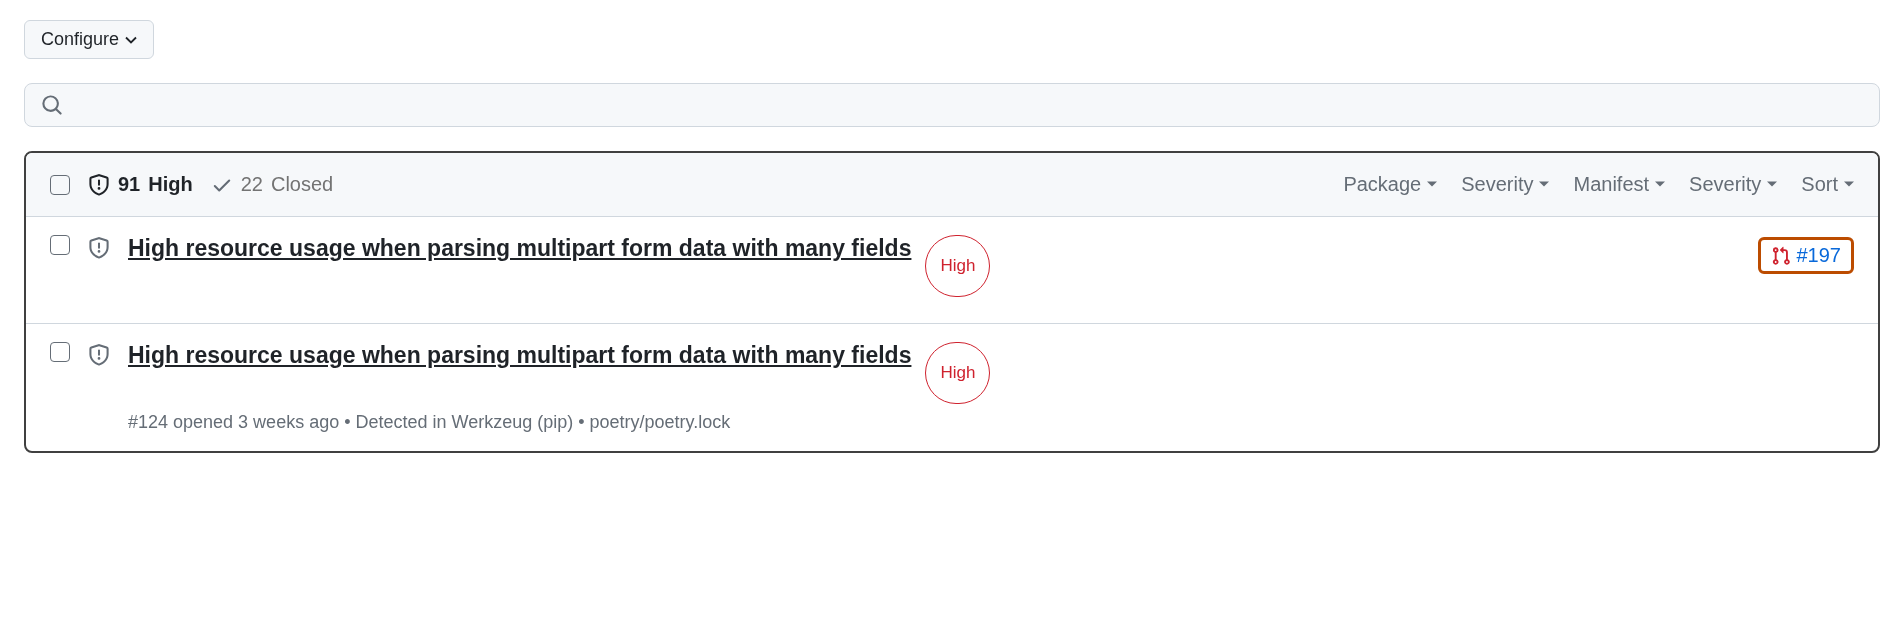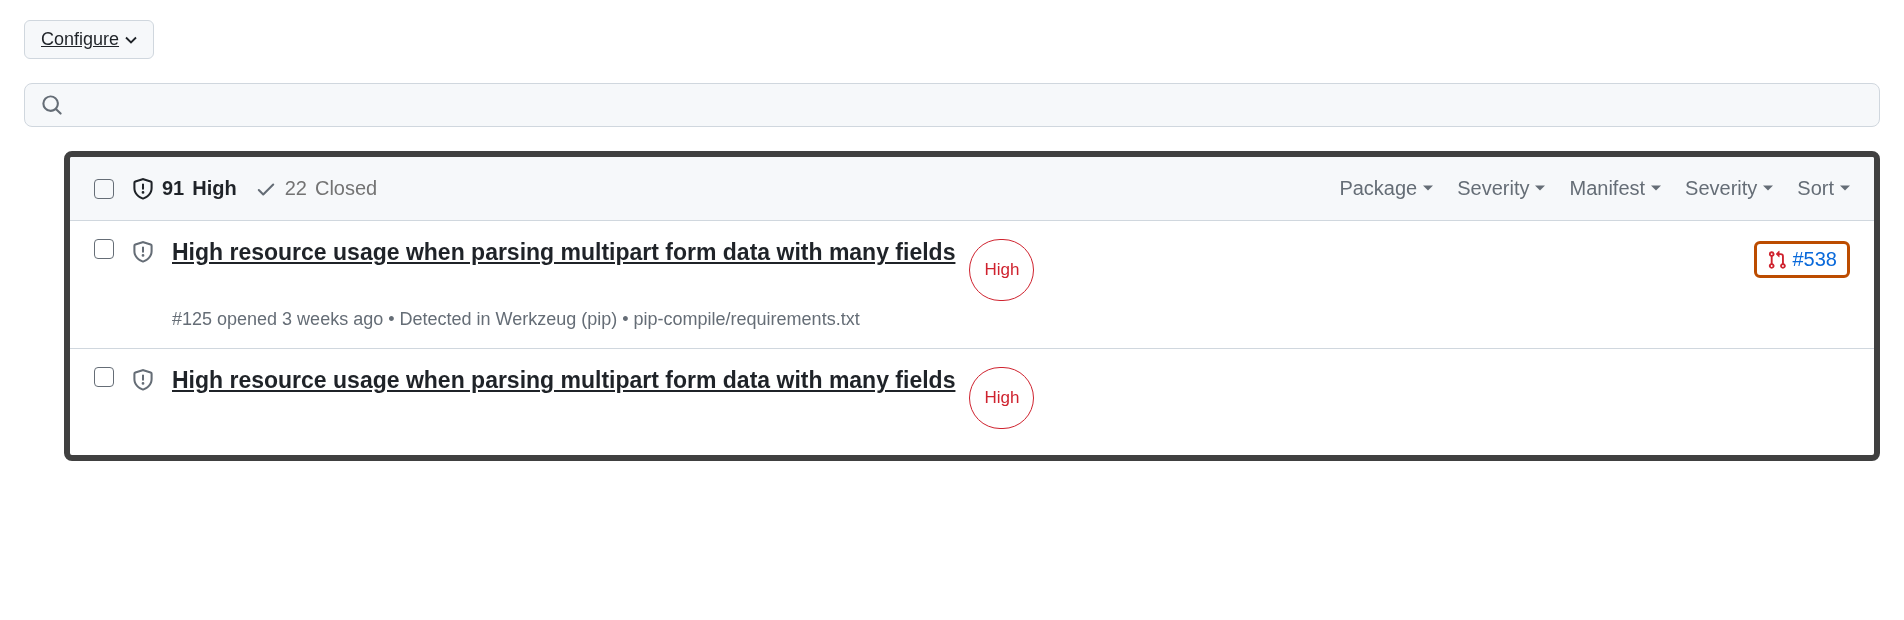--- a/index.html
+++ b/index.html
@@ -24,45 +24,43 @@
       align-items: center;
       gap: 6px;
       padding: 8px 16px;
       border: 1px solid #d0d7de;
       border-radius: 6px;
       background: #f6f8fa;
       font-size: 18px;
       font-weight: 500;
       cursor: pointer;
       color: #1f2328;
-      text-decoration: underline;
     }
     .search-box {
       display: flex;
       align-items: center;
       gap: 12px;
       padding: 10px 16px;
       border: 1px solid #d0d7de;
       border-radius: 8px;
       background: #f6f8fa;
       margin-bottom: 24px;
     }
     .search-box input {
       flex: 1;
       border: none;
       background: transparent;
       font-size: 20px;
       color: #1f2328;
       outline: none;
     }
     .list-container {
-      border: 6px solid #404040;
+      border: 2px solid #404040;
       border-radius: 8px;
       overflow: hidden;
-      margin-left: 40px;
     }
     .list-header {
       display: flex;
       align-items: center;
       padding: 20px 24px;
       background: #f6f8fa;
       border-bottom: 1px solid #d0d7de;
     }
     .list-header-left {
       display: flex;
@@ -218,35 +216,35 @@
   <div class="alert-row">
     <div class="checkbox"></div>
     <svg class="alert-shield" width="22" height="22" viewBox="0 0 16 16" fill="#656d76">
         <path d="M8.533.133a1.75 1.75 0 0 0-1.066 0l-5.25 1.68A1.75 1.75 0 0 0 1 3.48V7c0 1.566.32 3.182 1.303 4.682.983 1.498 2.585 2.813 5.032 3.855a1.697 1.697 0 0 0 1.33 0c2.447-1.042 4.049-2.357 5.032-3.855C14.68 10.182 15 8.566 15 7V3.48a1.75 1.75 0 0 0-1.217-1.667Zm-.61 1.429a.25.25 0 0 1 .153 0l5.25 1.68a.25.25 0 0 1 .174.238V7c0 1.358-.275 2.666-1.057 3.86-.784 1.194-2.121 2.34-4.366 3.297a.196.196 0 0 1-.154 0c-2.245-.956-3.582-2.104-4.366-3.298C2.775 9.666 2.5 8.36 2.5 7V3.48a.25.25 0 0 1 .174-.237l5.25-1.68ZM8.75 4.75v3a.75.75 0 0 1-1.5 0v-3a.75.75 0 0 1 1.5 0ZM9 10.5a1 1 0 1 1-2 0 1 1 0 0 1 2 0Z"></path>
       </svg>
     <div class="alert-content">
       <div class="alert-title-row">
         <a href="#" class="alert-title">High resource usage when parsing multipart form data with many fields</a>
         <span class="severity-badge">High</span>
       </div>
-      <div class="alert-meta">#125 opened 3 weeks ago • Detected in Werkzeug (pip) • pip-compile/requirements.txt</div>
     </div>
     <div class="pr-link">
       <svg width="20" height="20" viewBox="0 0 16 16" fill="#cf222e">
           <path d="M1.5 3.25a2.25 2.25 0 1 1 3 2.122v5.256a2.251 2.251 0 1 1-1.5 0V5.372A2.25 2.25 0 0 1 1.5 3.25Zm5.677-.177L9.573.677A.25.25 0 0 1 10 .854V2.5h1A2.5 2.5 0 0 1 13.5 5v5.628a2.251 2.251 0 1 1-1.5 0V5a1 1 0 0 0-1-1h-1v1.646a.25.25 0 0 1-.427.177L7.177 3.427a.25.25 0 0 1 0-.354ZM3.75 2.5a.75.75 0 1 0 0 1.5.75.75 0 0 0 0-1.5Zm0 9.5a.75.75 0 1 0 0 1.5.75.75 0 0 0 0-1.5Zm8.25.75a.75.75 0 1 0 1.5 0 .75.75 0 0 0-1.5 0Z"></path>
         </svg>
-      <span>#538</span>
+      <span>#197</span>
     </div>
   </div>
 
   <div class="alert-row">
     <div class="checkbox"></div>
     <svg class="alert-shield" width="22" height="22" viewBox="0 0 16 16" fill="#656d76">
         <path d="M8.533.133a1.75 1.75 0 0 0-1.066 0l-5.25 1.68A1.75 1.75 0 0 0 1 3.48V7c0 1.566.32 3.182 1.303 4.682.983 1.498 2.585 2.813 5.032 3.855a1.697 1.697 0 0 0 1.33 0c2.447-1.042 4.049-2.357 5.032-3.855C14.68 10.182 15 8.566 15 7V3.48a1.75 1.75 0 0 0-1.217-1.667Zm-.61 1.429a.25.25 0 0 1 .153 0l5.25 1.68a.25.25 0 0 1 .174.238V7c0 1.358-.275 2.666-1.057 3.86-.784 1.194-2.121 2.34-4.366 3.297a.196.196 0 0 1-.154 0c-2.245-.956-3.582-2.104-4.366-3.298C2.775 9.666 2.5 8.36 2.5 7V3.48a.25.25 0 0 1 .174-.237l5.25-1.68ZM8.75 4.75v3a.75.75 0 0 1-1.5 0v-3a.75.75 0 0 1 1.5 0ZM9 10.5a1 1 0 1 1-2 0 1 1 0 0 1 2 0Z"></path>
       </svg>
     <div class="alert-content">
       <div class="alert-title-row">
         <a href="#" class="alert-title">High resource usage when parsing multipart form data with many fields</a>
         <span class="severity-badge">High</span>
       </div>
+      <div class="alert-meta">#124 opened 3 weeks ago • Detected in Werkzeug (pip) • poetry/poetry.lock</div>
     </div>
   </div>
 </div>
 
 </body></html>

